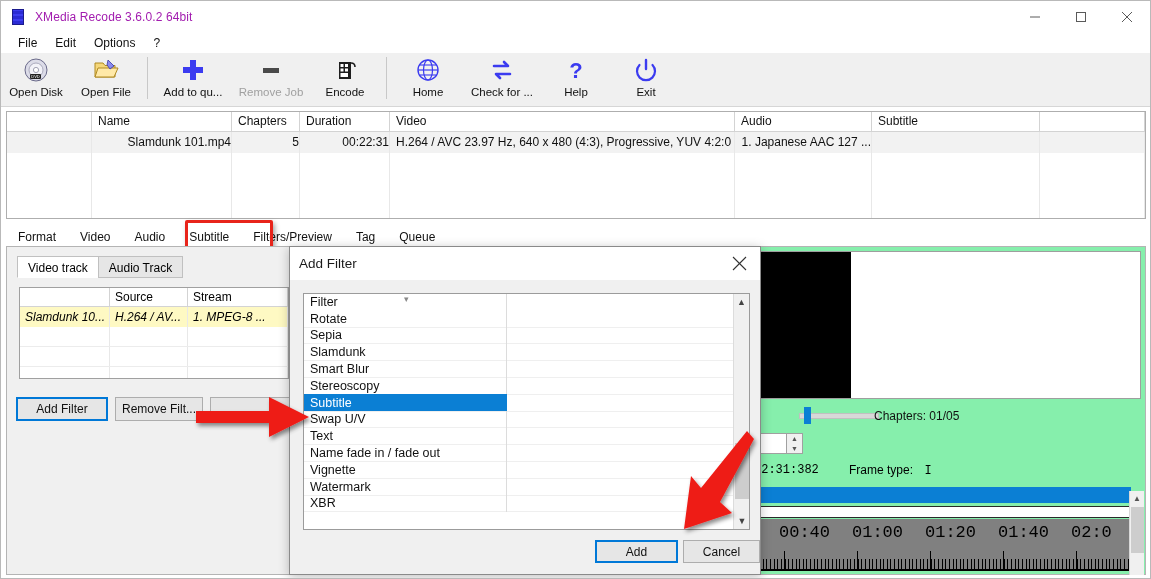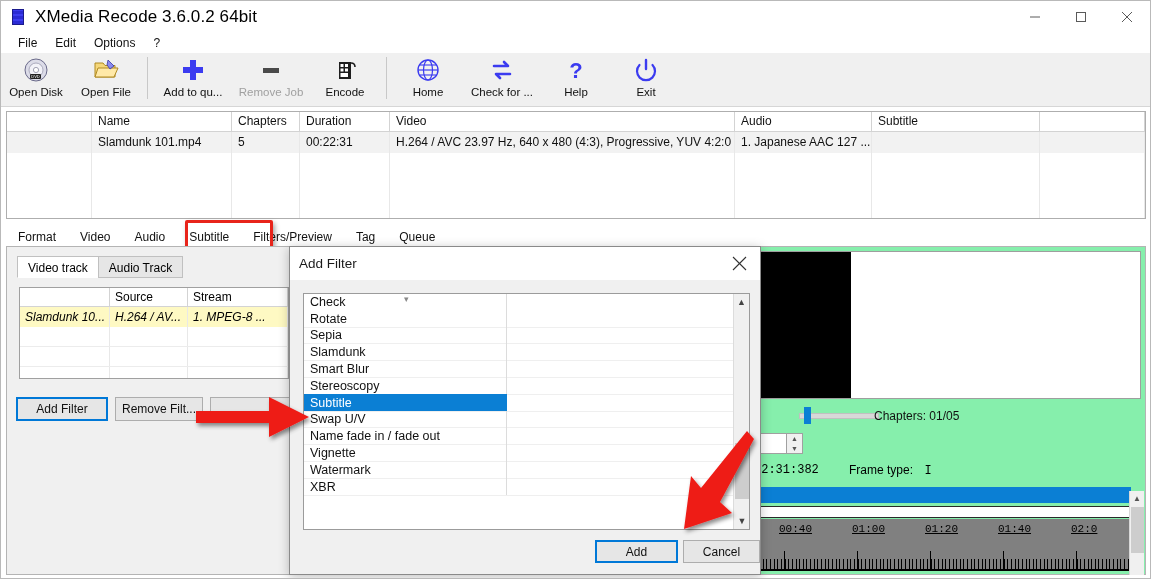--- a/index.html
+++ b/index.html
@@ -31,21 +31,21 @@
     position: relative;
   }
   #app-icon .bar {
     position: absolute; background: #2b2bd4; left: 3px; width: 10px; height: 3px;
   }
   #app-icon .outline {
     position: absolute; left: 2px; top: 0; width: 12px; height: 16px;
     border: 1px solid #1a1a8c; background: #3d3df0;
   }
   #title-text {
-    font-size: 17px; color: #000000; letter-spacing: .1px;
+    font-size: 12px; color: #a21caf; letter-spacing: .1px;
   }
   .wincontrols { margin-left: auto; display: flex; height: 31px; }
   .wc {
     width: 46px; height: 31px; display: flex; align-items: center; justify-content: center;
     color: #5a5a5a;
   }
   .wc svg { display: block; }
 
   
   #menubar {
@@ -82,21 +82,21 @@
   #filelist {
     position: absolute; left: 5px; top: 110px; width: 1140px; height: 108px;
     border: 1px solid #aeaeae; background: #fff;
     overflow: hidden;
   }
   .fl-header { display: flex; height: 20px; background: #fff; border-bottom: 1px solid #d3d3d3; }
   .fl-h {
     border-right: 1px solid #d3d3d3; padding: 2px 0 0 6px;
     font-size: 12px; color: #111; overflow: hidden; white-space: nowrap;
   }
-  .fl-row { display: flex; height: 21px; }
+  .fl-row { display: flex; height: 21px; text-align: right; }
   .fl-row.sel { background: #f2f2f2; }
   .fl-c {
     border-right: 1px solid #e8e8e8; padding: 3px 0 0 6px;
     font-size: 12px; color: #111; overflow: hidden; white-space: nowrap;
   }
 
   
   #tabstrip {
     position: absolute; left: 5px; top: 224px; width: 1140px; height: 22px;
     display: flex; align-items: flex-end;
@@ -184,21 +184,21 @@
     position: absolute; left: 3px; top: 240px; width: 374px; height: 16px; background: #0b7fd4;
   }
   #white-bar {
     position: absolute; left: 3px; top: 259px; width: 374px; height: 12px;
     background: #ffffff; border: 1px solid #2a2a2a;
   }
   #ruler {
     position: absolute; left: 3px; top: 272px; width: 374px; height: 52px;
     background: #808080; overflow: hidden;
   }
-  .ruler-lbl { position: absolute; top: 4px; font-size: 11px; font-family: "Liberation Mono", monospace; color: #000; text-decoration: underline; }
+  .ruler-lbl { position: absolute; top: 4px; font-size: 17px; font-family: "Liberation Mono", monospace; color: #000; }
   .ruler-major { position: absolute; bottom: 0; width: 1px; height: 20px; background: #000; }
   #ruler-ticks { position: absolute; left: 0; bottom: 0; width: 374px; height: 12px; }
   #ruler-ticks .t { position: absolute; bottom: 0; width: 1px; height: 12px; background: #000; }
   #ruler-base { position: absolute; left: 0; bottom: 0; width: 374px; height: 2px; background: #000; }
   #vscroll-right {
     position: absolute; right: 1px; top: 244px; width: 15px; height: 84px;
     background: #f0f0f0; border-left: 1px solid #d8d8d8;
   }
   #vscroll-right .arrow { height: 15px; display: flex; align-items: center; justify-content: center; font-size: 8px; color: #555; }
   #vscroll-right .thumb { position: absolute; left: 1px; top: 16px; width: 13px; height: 46px; background: #cdcdcd; }
@@ -672,21 +672,21 @@
             <line x1="14" y1="1" x2="1" y2="14" stroke="#333" stroke-width="1.1"></line>
           </svg>
       </div>
     </div>
     <div id="dlg-body"></div>
 
     <div id="filter-list">
       <div id="fl-inner">
         <div id="sort-caret">▾</div>
         <div class="f-row header">
-          <div class="c1">Check</div>
+          <div class="c1">Filter</div>
           <div class="c2"></div>
         </div>
         <div class="f-row">
           <div class="c1">Rotate</div>
             <div class="c2"></div>
         </div>
         <div class="f-row">
           <div class="c1">Sepia</div>
             <div class="c2"></div>
         </div>
@@ -701,20 +701,24 @@
         <div class="f-row">
           <div class="c1">Stereoscopy</div>
             <div class="c2"></div>
         </div>
         <div class="f-row selected">
           <div class="c1">Subtitle</div>
             <div class="c2"></div>
         </div>
         <div class="f-row">
           <div class="c1">Swap U/V</div>
+            <div class="c2"></div>
+        </div>
+        <div class="f-row">
+          <div class="c1">Text</div>
             <div class="c2"></div>
         </div>
         <div class="f-row">
           <div class="c1">Name fade in / fade out</div>
             <div class="c2"></div>
         </div>
         <div class="f-row">
           <div class="c1">Vignette</div>
             <div class="c2"></div>
         </div>

